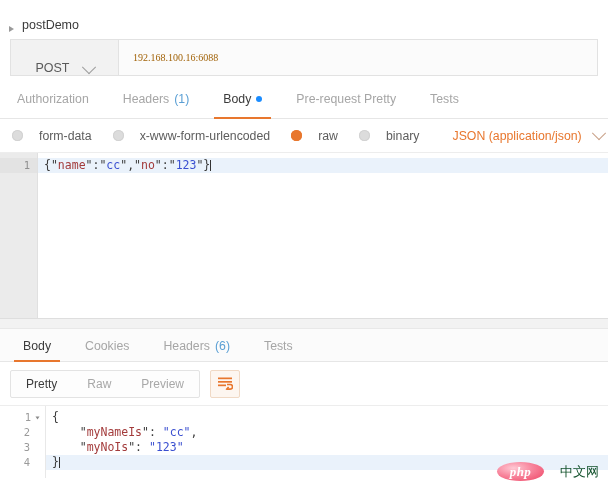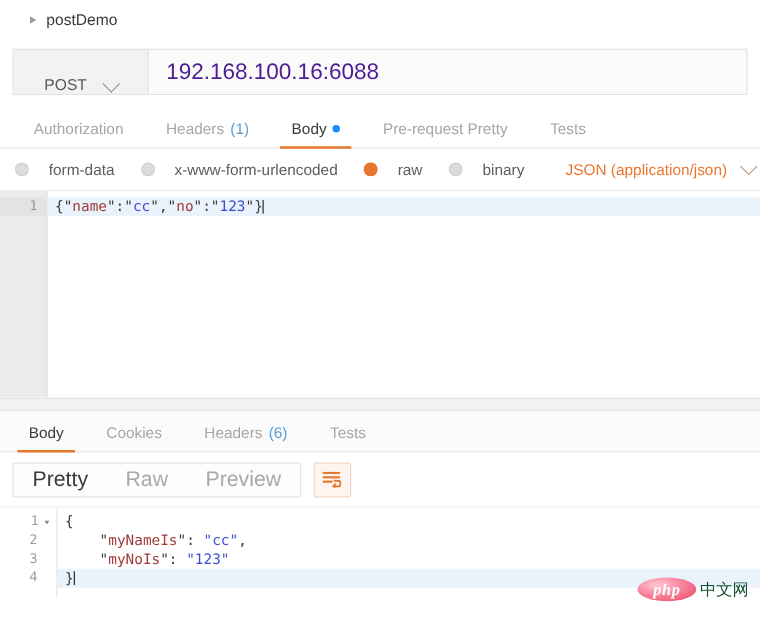--- a/index.html
+++ b/index.html
@@ -11,22 +11,22 @@
     font-family: "Liberation Sans", sans-serif;
     color: #3d3d3d;
     overflow: hidden;
     position: relative;
   }
 
   
   .breadcrumb {
     height: 32px;
     display: flex;
-    align-items: center;
-    padding-left: 24px;
+    align-items: flex-end;
+    padding-left: 9px;
     background: #ffffff;
   }
   .bc-caret {
     width: 0; height: 0;
     border-left: 5px solid #9a9a9a;
     border-top: 3.5px solid transparent;
     border-bottom: 3.5px solid transparent;
     margin-right: 8px;
   }
   .bc-label {
@@ -60,32 +60,30 @@
     border-right: 1.6px solid #9d9d9d;
     border-bottom: 1.6px solid #9d9d9d;
     transform: rotate(45deg) translate(-2px,-2px);
   }
   .url-input {
     flex: 1;
     background: #fbfbfb;
     border: none;
     outline: none;
     padding-left: 14px;
-    font-family: Liberation Sans, sans-serif;
-    font-size: 18px;
-    color: #4c1d95;
+    font-family: Liberation Serif, serif;
+    font-size: 10px;
+    color: #a16207;
   }
 
   
   .req-tabs {
     margin-top: 11px;
     height: 31px;
     display: flex;
-    align-items: flex-end;
-    padding-left: 10px;
     border-bottom: 1px solid #e6e6e6;
     gap: 0px;
   }
   .tab {
     font-size: 12.3px;
     color: #a6a6a6;
     padding: 0 17px 8px 17px;
     cursor: pointer;
     white-space: nowrap;
     position: relative;
@@ -230,21 +228,21 @@
   .seg {
     display: flex;
     border: 1px solid #e3e3e3;
     border-radius: 2px;
     height: 26px;
     background: #fdfdfd;
   }
   .seg-btn {
     display: flex; align-items: center;
     padding: 0 15px;
-    font-size: 17px;
+    font-size: 12px;
     color: #a8a8a8;
     cursor: pointer;
   }
   .seg-btn.active { color: #3b3b3b; }
   .fmt-select {
     display: flex; align-items: center;
     gap: 13px;
     height: 26px;
     padding: 0 11px;
     border: 1px solid #e3e3e3;
@@ -304,21 +302,21 @@
     padding-top: 4px;
   }
 
   
   .watermark {
     position: absolute;
     right: 9px;
     bottom: 22px;
     display: flex;
     align-items: center;
-    gap: 3px;
+    gap: 16px;
   }
   .php-badge {
     width: 47px; height: 19px;
     border-radius: 50%;
     background: radial-gradient(ellipse at 35% 32%, #ffc9d4 0%, #f8889f 42%, #ee4060 100%);
     display: flex;
     align-items: center;
     justify-content: center;
   }
   .php-badge span {

